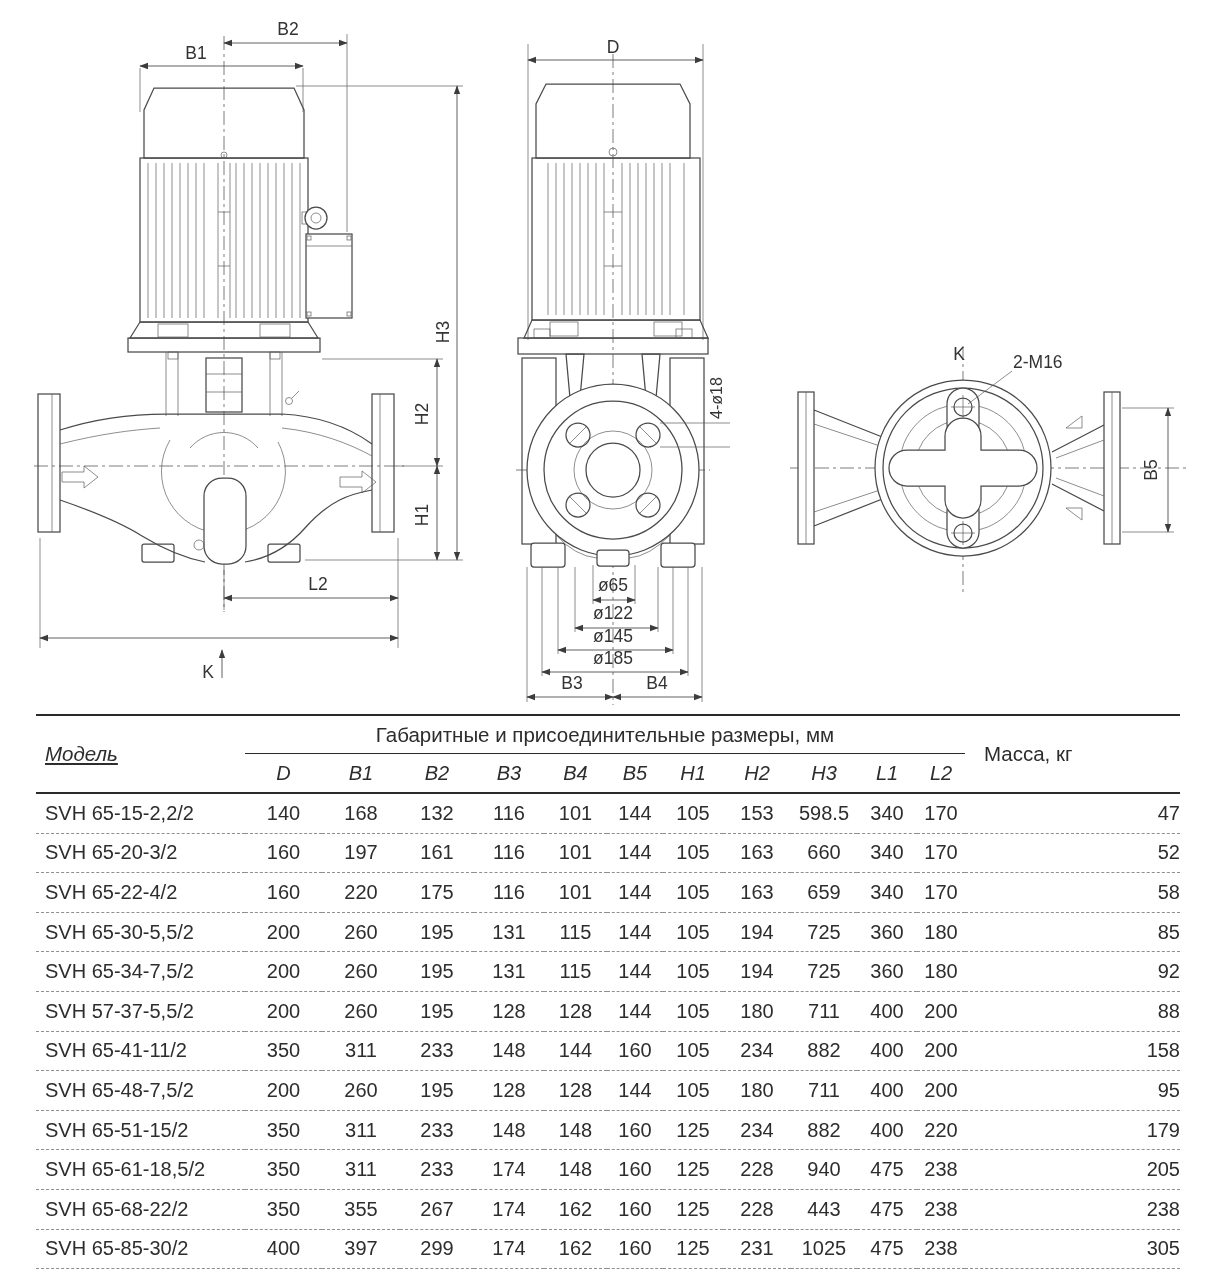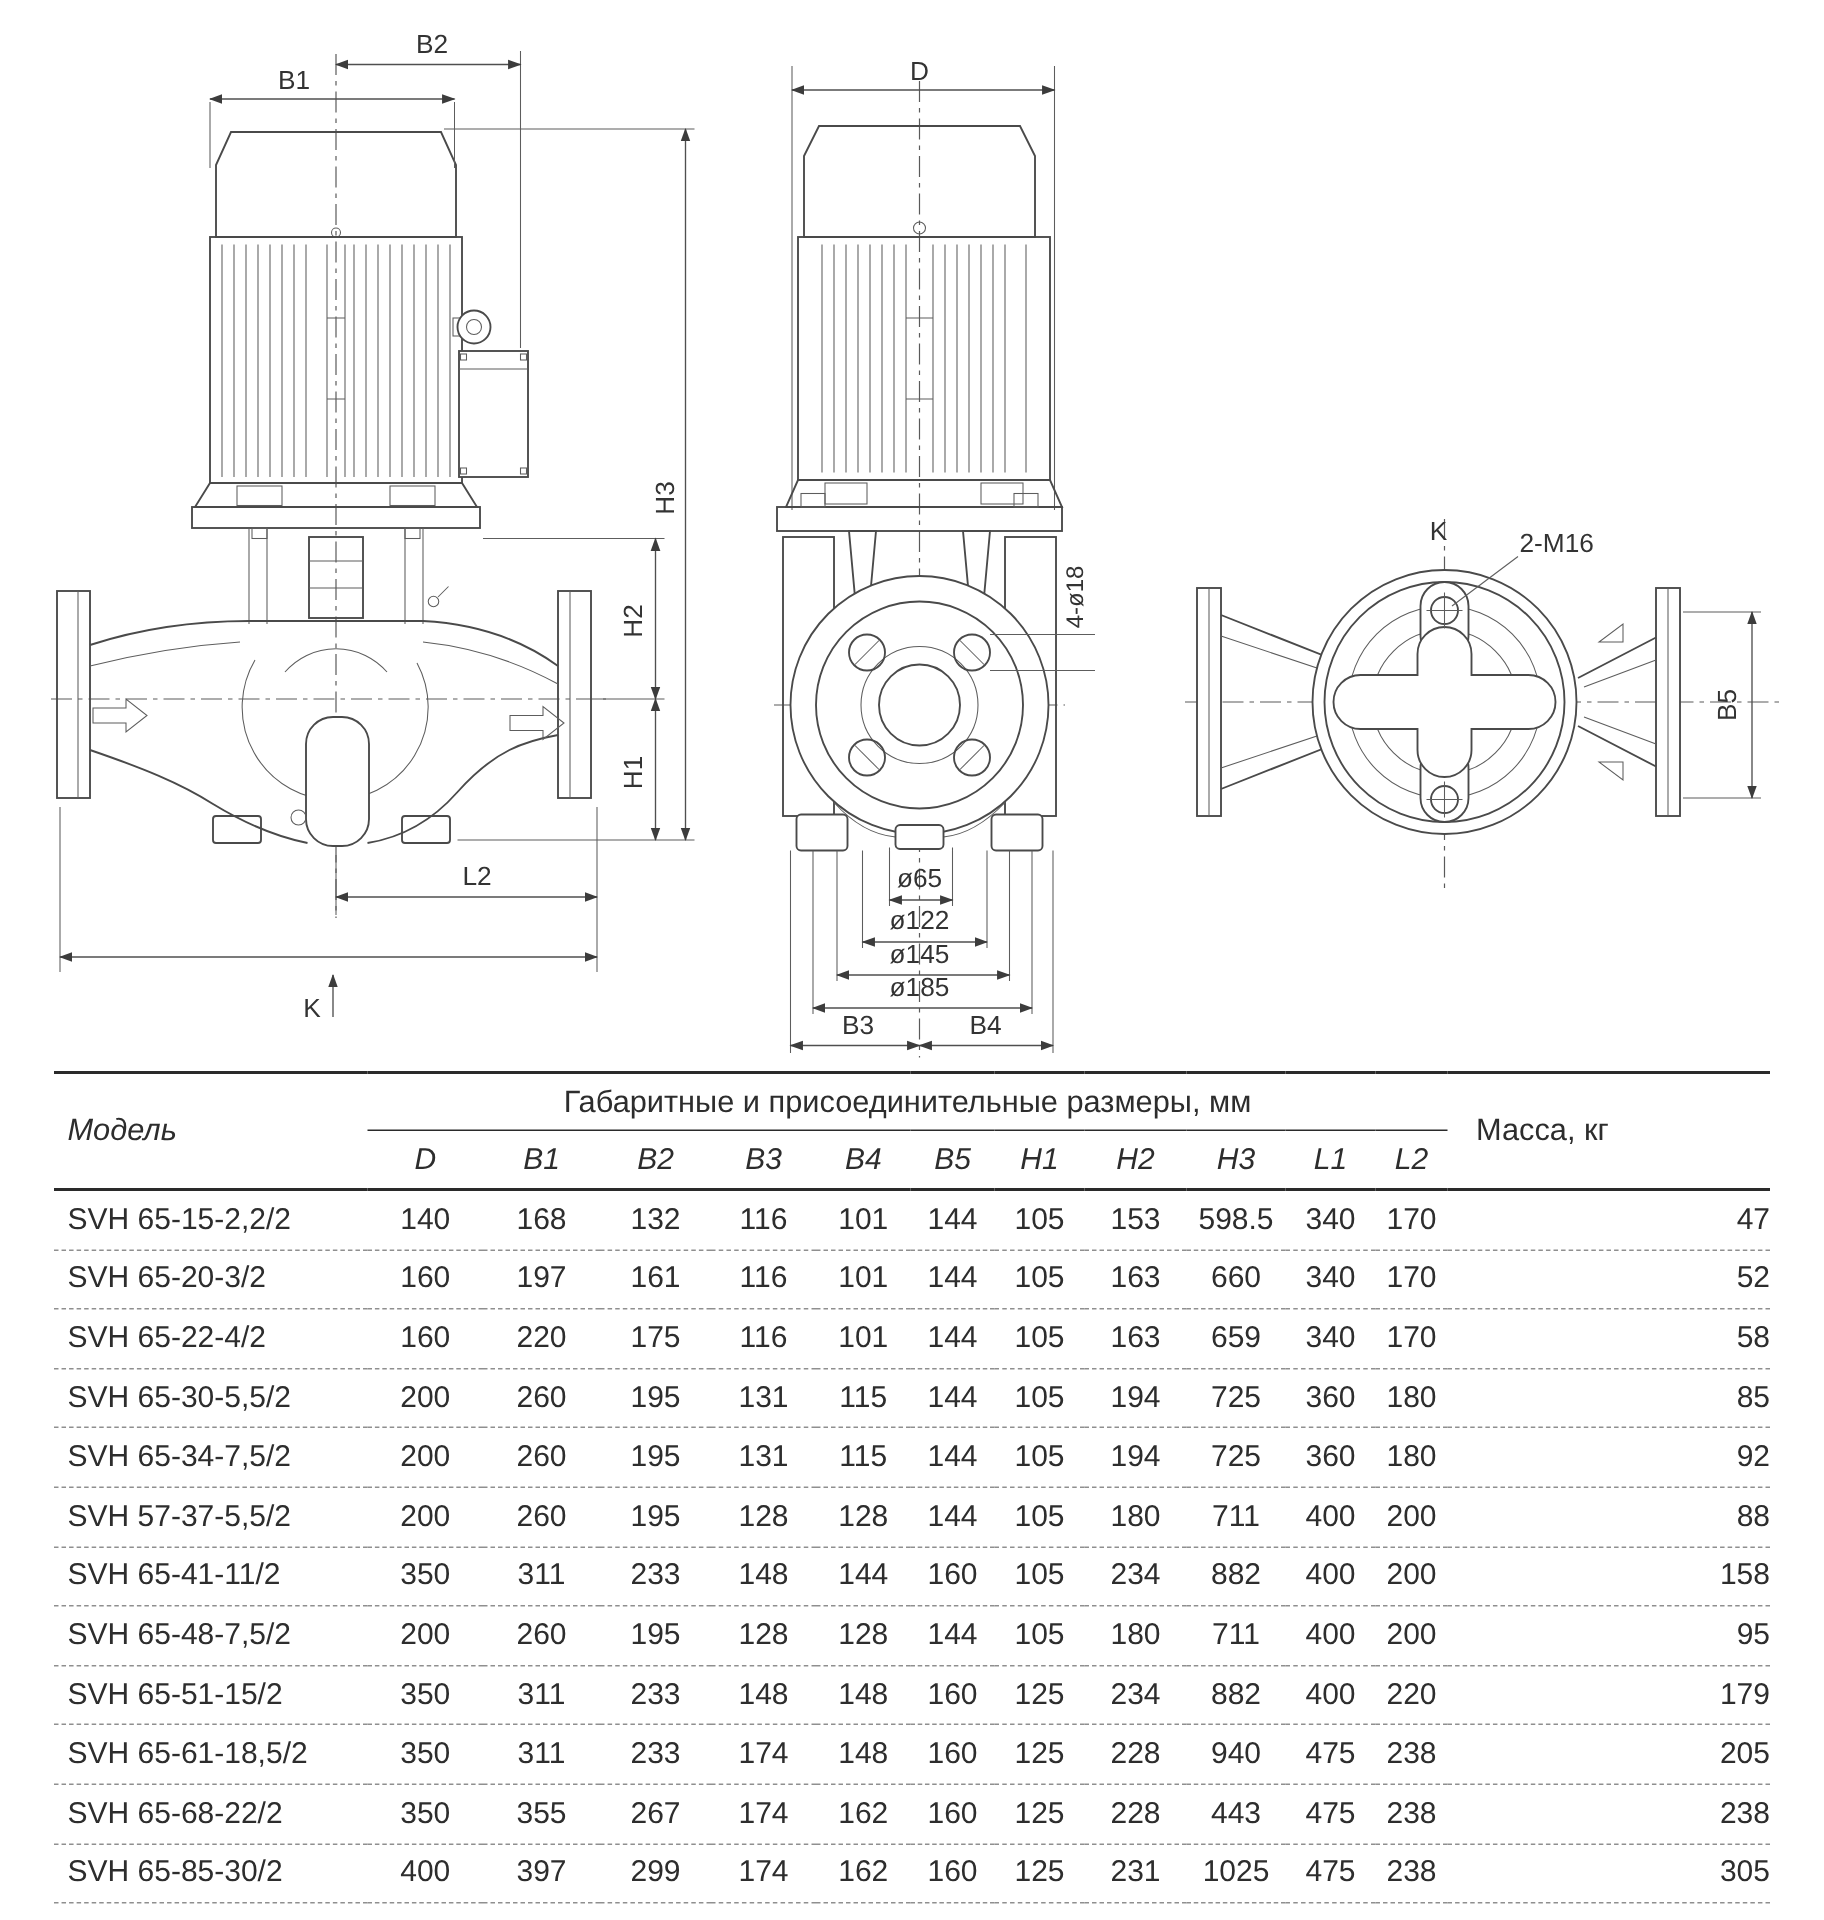--- a/index.html
+++ b/index.html
@@ -11,21 +11,21 @@
   .thin{stroke:#5d5d5d;stroke-width:0.7;fill:none;}
   .dim{stroke:#4f4f4f;stroke-width:0.9;fill:none;}
   .cl{stroke:#5a5a5a;stroke-width:0.8;fill:none;stroke-dasharray:14 4 3 4;}
   .dtxt{font-size:17.5px;fill:#333;font-style:normal;}
   .dtxts{font-size:16px;fill:#333;}
   
   #spec-table{position:absolute;top:714px;left:36px;}
   table{border-collapse:collapse;table-layout:fixed;width:1144px;
         border-top:2.5px solid #2a2a2a;}
   th,td{font-weight:normal;padding:0;white-space:nowrap;overflow:hidden;}
-  .model-h{font-style:italic;font-size:20.5px;text-align:left;padding-left:9px;vertical-align:middle;}
+  .model-h{font-style:italic;font-size:20.5px;text-align:left;padding-left:9px;vertical-align:middle;text-decoration:underline;}
   .group-h{font-size:20.5px;text-align:center;height:37px;
            border-bottom:1.5px solid #2a2a2a;vertical-align:middle;}
   .mass-h{font-size:20.5px;text-align:left;padding-left:19px;vertical-align:middle;}
   .hr2 th{font-style:italic;font-size:20px;text-align:center;height:38px;
           border-bottom:2px solid #2a2a2a;vertical-align:middle;}
   .model-h,.mass-h{border-bottom:2px solid #2a2a2a;}
   tbody td{font-size:20px;text-align:center;height:38.6px;vertical-align:middle;
            border-bottom:1px dashed #8f8f8f;}
   tbody td.model{text-align:left;padding-left:9px;}
   tbody td.mass{text-align:right;padding-left:19px;}

